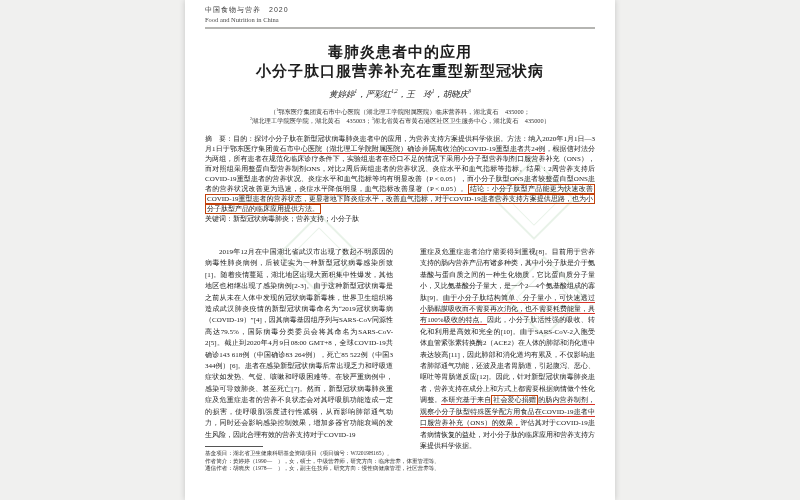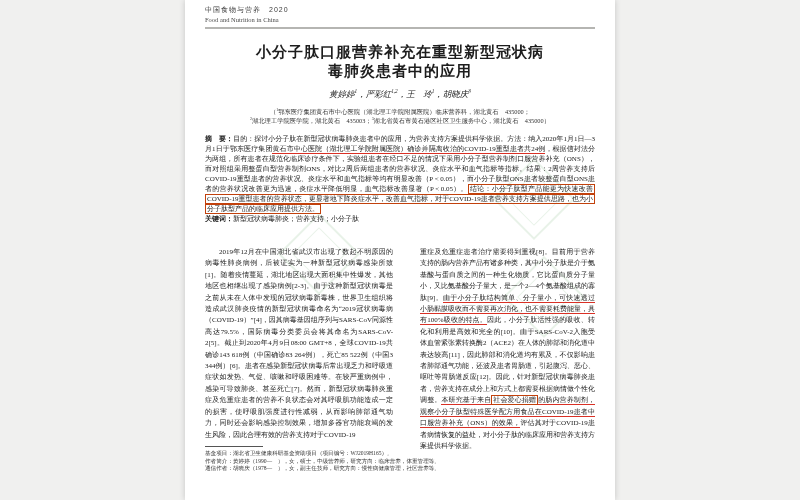--- a/index.html
+++ b/index.html
@@ -30,21 +30,21 @@
   
   .columns{display:flex;gap:27px;margin-top:23px;}
   .col{width:188px;font-size:7px;line-height:11.4px;text-align:justify;color:#222;}
   .col p{margin:0;}
   .indent{text-indent:14px;}
   
   .footnote{margin-top:5px;width:235px;}
   .footnote-rule{border:none;border-top:1px solid #555;width:58px;margin:0 0 3px 0;}
   .footnote-line{font-size:5.6px;line-height:7.6px;color:#333;}
   
-  .b{font-weight:bold;}
+  .b{font-weight:normal;}
   .sup{vertical-align:super;font-size:0.62em;line-height:0;}
   .rl{border-bottom:1.3px solid #d93025;-webkit-box-decoration-break:clone;box-decoration-break:clone;}
   .rb{border:1px solid #c2410c;padding:0 1px;-webkit-box-decoration-break:clone;box-decoration-break:clone;}
   
   .wm{position:absolute;z-index:1;opacity:0.20;pointer-events:none;}
   .wm .diamond{
     width:54px;height:54px;border:2px solid #8fbf8f;transform:rotate(45deg);
     position:relative;background:transparent;
   }
   .wm .diamond:after{
@@ -69,22 +69,22 @@
 
     <div class="content">
 
       <div>
         <div class="journal-cn">中国食物与营养　2020</div>
         <div class="journal-en">Food and Nutrition in China</div>
         <hr class="head-rule">
       </div>
 
       <div class="title">
+        <div>毒肺炎患者中的应用</div>
         <div>小分子肽口服营养补充在重型新型冠状病</div>
-        <div>毒肺炎患者中的应用</div>
       </div>
 
       <div class="authors"><span>黄婷婷</span><span class="sup">1</span><span>，严彩红</span><span class="sup">1,2</span><span>，王　玲</span><span class="sup">1</span><span>，胡晓庆</span><span class="sup">3</span></div>
 
       <div class="affil">
         <div><span>（</span><span class="sup">1</span><span>鄂东医疗集团黄石市中心医院（湖北理工学院附属医院）临床营养科，湖北黄石　435000；</span></div>
         <div><span class="sup">2</span><span>湖北理工学院医学院，湖北黄石　435003；</span><span class="sup">3</span><span>湖北省黄石市黄石港区社区卫生服务中心，湖北黄石　435000）</span></div>
       </div>
 
       <div class="abstract"><span class="b">摘　要：</span><span>目的：探讨小分子肽在新型冠状病毒肺炎患者中的应用，为营养支持方案提供科学依据。方法：纳入2020年1月1日—3月1日于鄂东医疗集团</span><span class="rl">黄石市中心医院（湖北理工学院附属医院）确诊并隔离收治的COVID-19重型患者共24例</span><span>，根据信封法分为两组，所有患者在规范化临床诊疗条件下，实验组患者在经口不足的情况下采用小分子型营养制剂口服营养补充（ONS），而对照组采用整蛋白型营养制剂ONS，对比2周后两组患者的营养状况、炎症水平和血气指标等指标。结果：2周营养支持后COVID-19重型患者的营养状况、炎症水平和血气指标等均有明显改善（P＜0.05），而小分子肽型ONS患者较整蛋白型ONS患者的营养状况改善更为迅速，炎症水平降低明显，血气指标改善显著（P＜0.05）。</span><span class="rb">结论：小分子肽型产品能更为快速改善COVID-19重型患者的营养状态，更显著地下降炎症水平，改善血气指标，对于COVID-19患者营养支持方案提供思路，也为小分子肽型产品的临床应用提供方法。</span></div>

